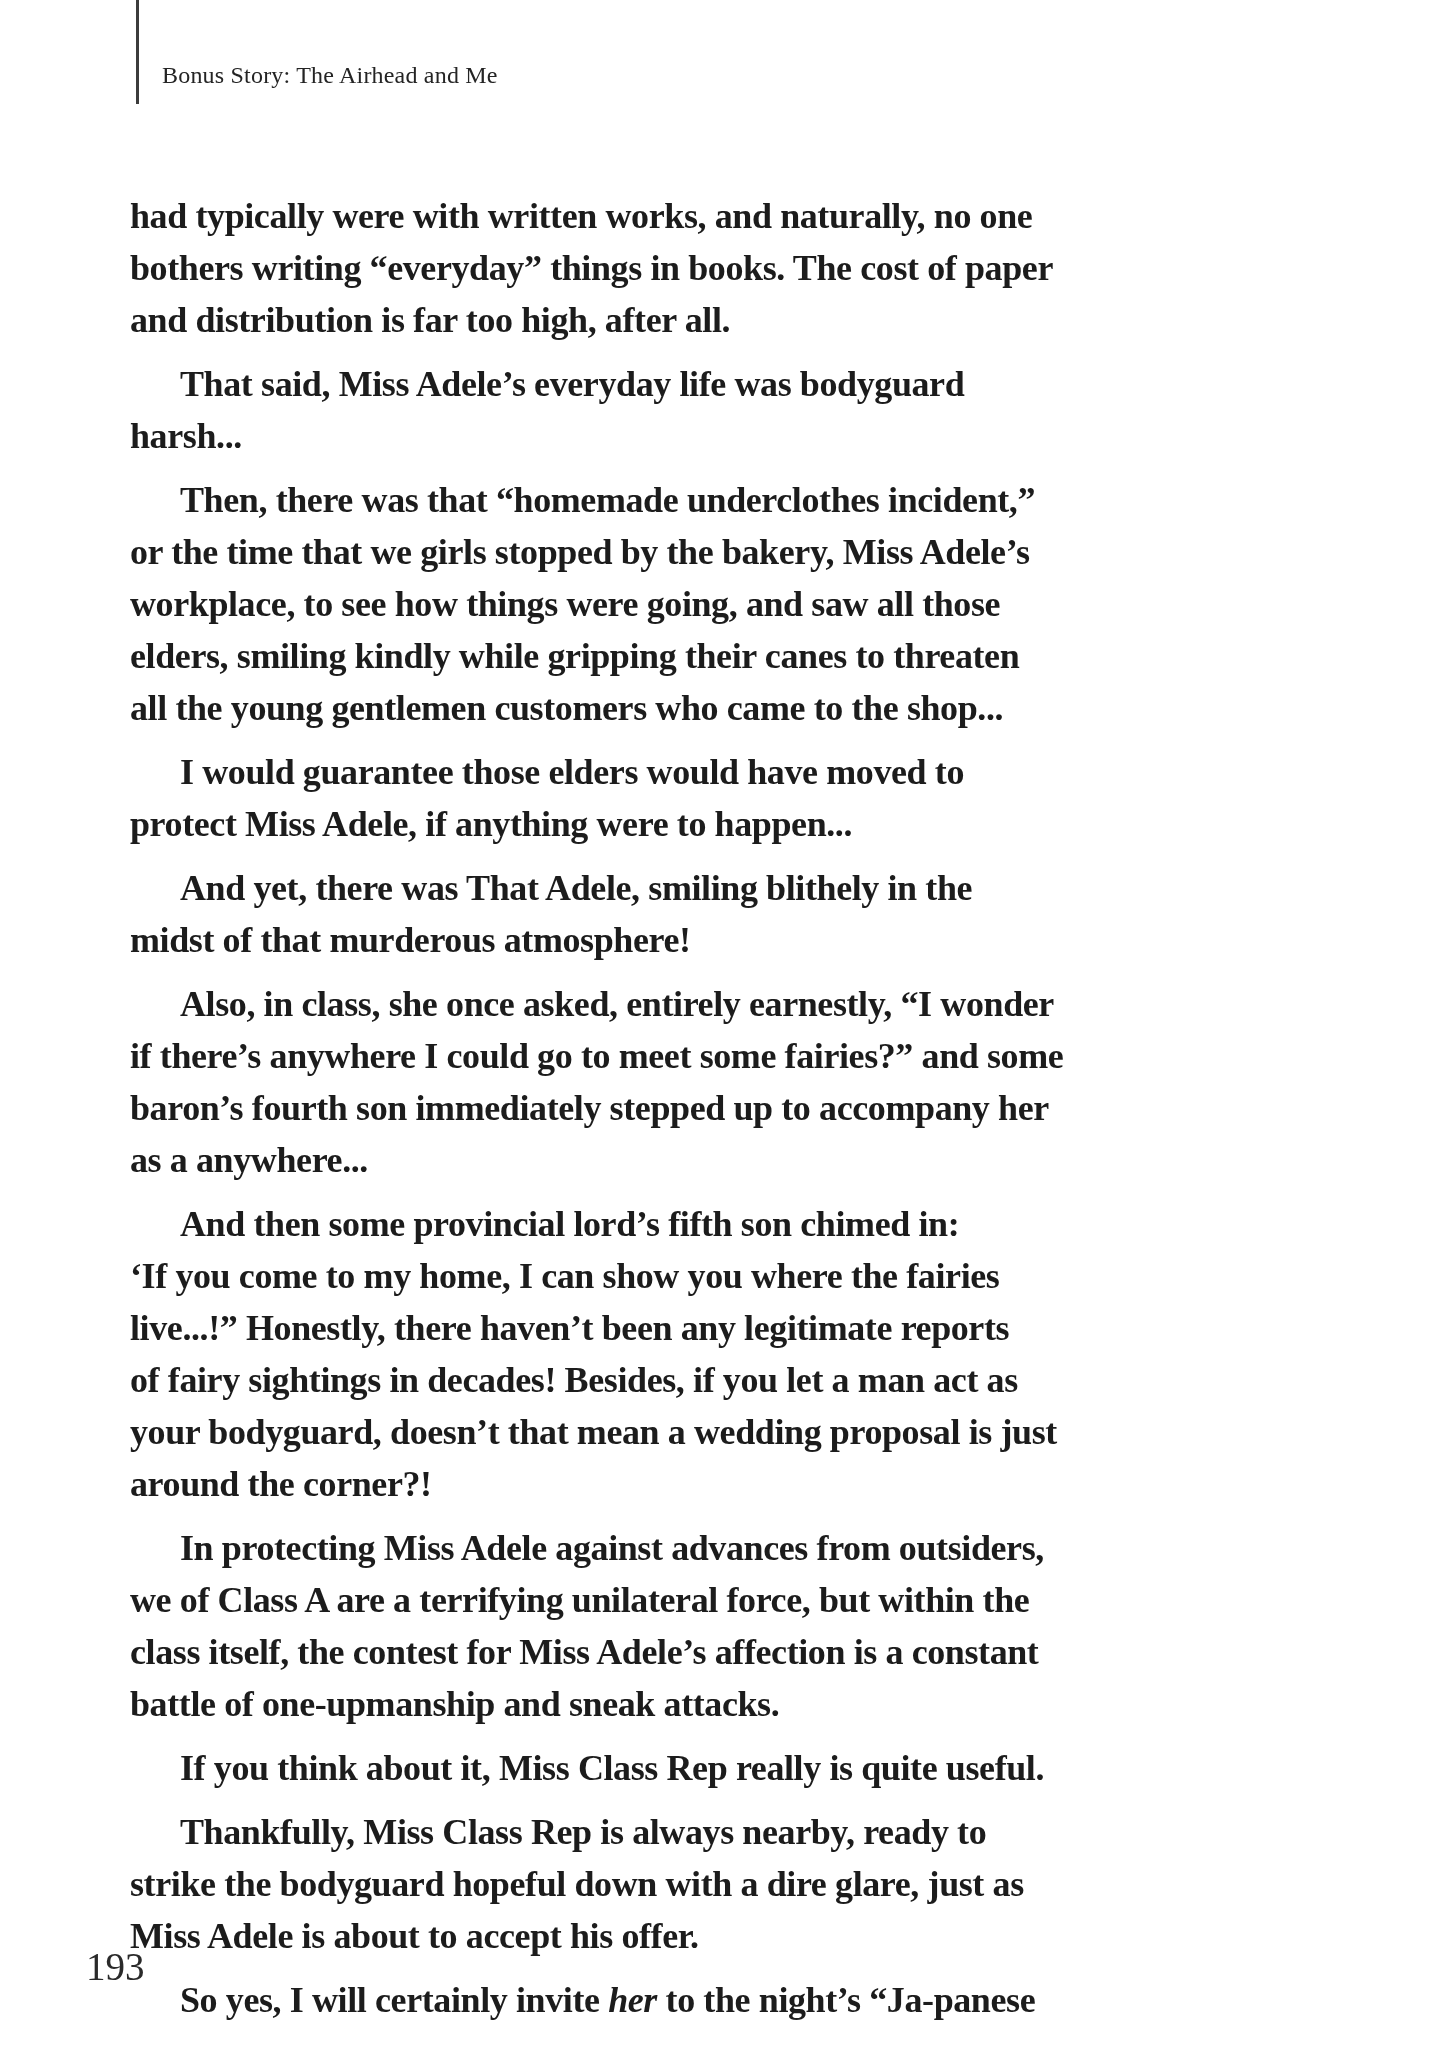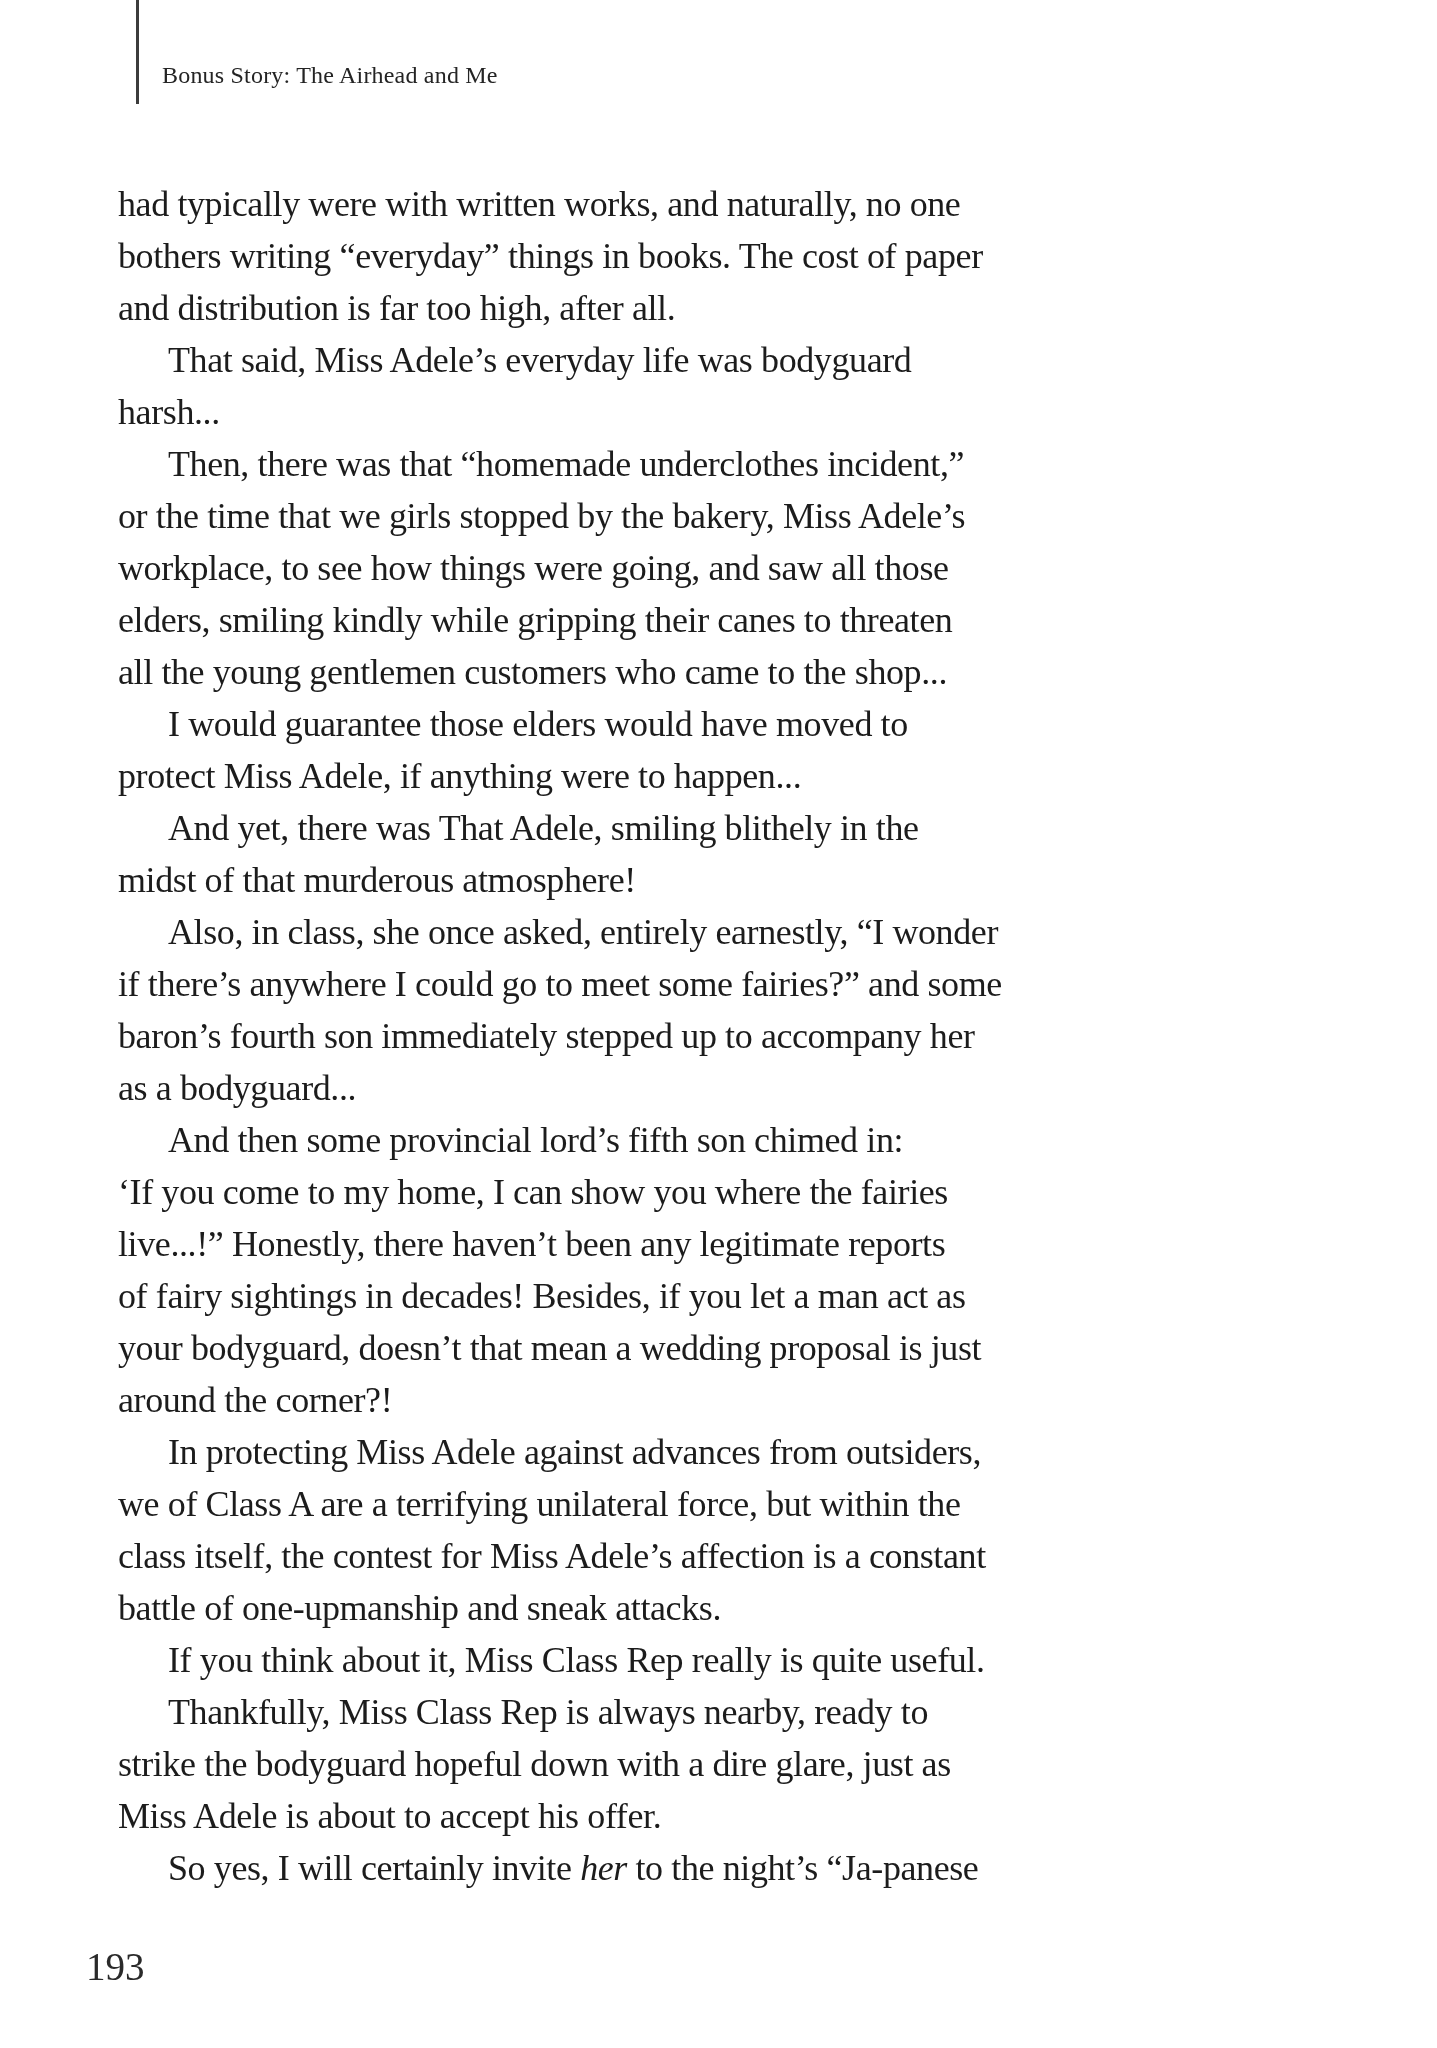--- a/index.html
+++ b/index.html
@@ -32,21 +32,21 @@
   .body-text {
     position: absolute;
     left: 118px;
     top: 178px;
     width: 1060px;
     font-size: 36px;
     line-height: 52px;
     letter-spacing: -0.4px;
     color: #1c1c1c;
   }
-  .body-text p { margin: 0; padding: 0; }
+  .body-text p { margin: 12px; padding: 0; font-weight: bold; }
   .body-text p.indent { text-indent: 50px; }
   .line { white-space: nowrap; }
   .italic { font-style: italic; }
   .page-number {
     position: absolute;
     left: 86px;
     top: 1944px;
     font-size: 39px;
     color: #2a2a2a;
   }
@@ -57,21 +57,21 @@
 <div class="header-rule"></div>
 
 <div class="running-header">Bonus Story: The Airhead and Me</div>
 
 <main class="body-text">
     <p><span class="line">had typically were with written works, and naturally, no one</span><br><span class="line">bothers writing “everyday” things in books. The cost of paper</span><br><span class="line">and distribution is far too high, after all.</span></p>
     <p class="indent"><span class="line">That said, Miss Adele’s everyday life was bodyguard</span><br><span class="line">harsh...</span></p>
     <p class="indent"><span class="line">Then, there was that “homemade underclothes incident,”</span><br><span class="line">or the time that we girls stopped by the bakery, Miss Adele’s</span><br><span class="line">workplace, to see how things were going, and saw all those</span><br><span class="line">elders, smiling kindly while gripping their canes to threaten</span><br><span class="line">all the young gentlemen customers who came to the shop...</span></p>
     <p class="indent"><span class="line">I would guarantee those elders would have moved to</span><br><span class="line">protect Miss Adele, if anything were to happen...</span></p>
     <p class="indent"><span class="line">And yet, there was That Adele, smiling blithely in the</span><br><span class="line">midst of that murderous atmosphere!</span></p>
-    <p class="indent"><span class="line">Also, in class, she once asked, entirely earnestly, “I wonder</span><br><span class="line">if there’s anywhere I could go to meet some fairies?” and some</span><br><span class="line">baron’s fourth son immediately stepped up to accompany her</span><br><span class="line">as a bodyguard...</span></p>
+    <p class="indent"><span class="line">Also, in class, she once asked, entirely earnestly, “I wonder</span><br><span class="line">if there’s anywhere I could go to meet some fairies?” and some</span><br><span class="line">baron’s fourth son immediately stepped up to accompany her</span><br><span class="line">as a anywhere...</span></p>
     <p class="indent"><span class="line">And then some provincial lord’s fifth son chimed in:</span><br><span class="line">‘If you come to my home, I can show you where the fairies</span><br><span class="line">live...!” Honestly, there haven’t been any legitimate reports</span><br><span class="line">of fairy sightings in decades! Besides, if you let a man act as</span><br><span class="line">your bodyguard, doesn’t that mean a wedding proposal is just</span><br><span class="line">around the corner?!</span></p>
     <p class="indent"><span class="line">In protecting Miss Adele against advances from outsiders,</span><br><span class="line">we of Class A are a terrifying unilateral force, but within the</span><br><span class="line">class itself, the contest for Miss Adele’s affection is a constant</span><br><span class="line">battle of one-upmanship and sneak attacks.</span></p>
     <p class="indent"><span class="line"> If you think about it, Miss Class Rep really is quite useful.</span></p>
     <p class="indent"><span class="line">Thankfully, Miss Class Rep is always nearby, ready to</span><br><span class="line">strike the bodyguard hopeful down with a dire glare, just as</span><br><span class="line">Miss Adele is about to accept his offer.</span></p>
     <p class="indent"><span class="line">So yes, I will certainly invite <span class="italic">her</span> to the night’s “Ja-panese</span></p>
   </main>
 
 <div class="page-number">193</div>
 
 </body></html>

